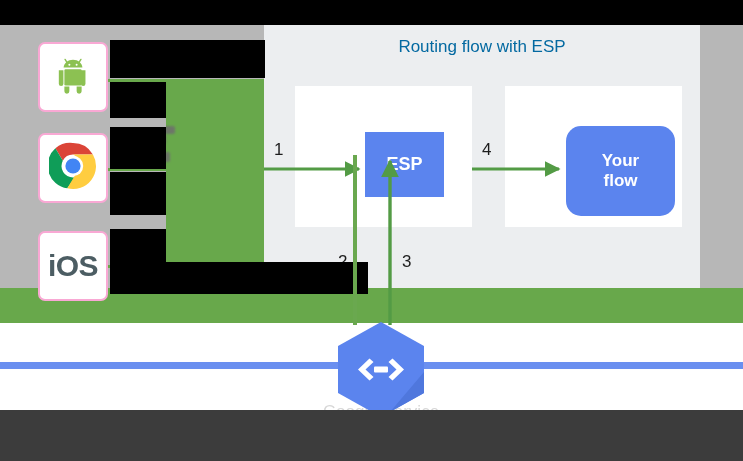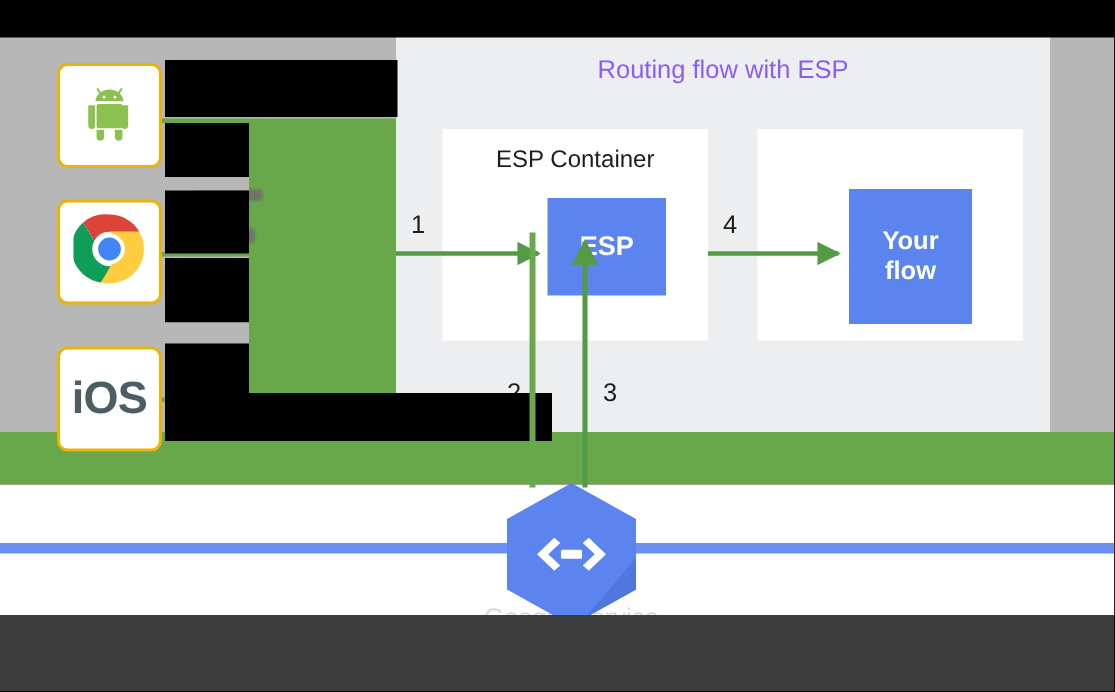--- a/index.html
+++ b/index.html
@@ -35,21 +35,21 @@
   .blue-rule {
     position:absolute; left:0; top:362px; width:743px; height:7px;
     background:#6a8ff0;
   }
 
   
   .device {
     position: absolute;
     width: 70px; height: 70px;
     background: #ffffff;
-    border: 2px solid #eab308;
+    border: 2px solid #f9a8d4;
     border-radius: 7px;
     box-sizing: border-box;
     display: flex;
     align-items: center;
     justify-content: center;
     z-index: 6;
   }
   .device-android { left: 38px; top: 42px; }
   .device-chrome  { left: 38px; top: 133px; }
   .device-ios     { left: 38px; top: 231px; }
@@ -90,21 +90,21 @@
   
   .diagram-panel {
     position:absolute;
     left:264px; top:25px; width:436px; height:263px;
     background:#eceef0;
     z-index:5;
   }
   .diagram-title {
     position:absolute; left:0; top:12px; width:436px;
     text-align:center;
-    font-size:17px; color:#8b5cf6;
+    font-size:17px; color:#0369a1;
     font-family:"Liberation Sans", sans-serif;
   }
 
   .container-box {
     position:absolute;
     background:#ffffff;
   }
   .esp-container  { left:31px;  top:61px; width:177px; height:141px; }
   .your-container { left:241px; top:61px; width:177px; height:141px; }
   .container-label {
@@ -115,21 +115,21 @@
   .blue-box {
     position:absolute;
     background:#5b84ee;
     color:#ffffff;
     font-weight:bold;
     display:flex; align-items:center; justify-content:center;
     text-align:center;
     line-height:1.18;
   }
   .esp-box  { left:70px;  top:46px; width:79px; height:65px; font-size:18px; }
-  .your-box { left:61px;  top:40px; width:82px; height:90px; font-size:17px; }
+  .your-box { left:61px;  top:40px; width:109px; height:90px; font-size:17px;border-radius:15px; }
 
   
   .arrow-svg { position:absolute; left:0; top:0; width:436px; height:263px; overflow:visible; pointer-events:none; }
   .arrow-num {
     position:absolute; font-size:17px; color:#1d1d1d;
   }
   .num1 { left:10px;  top:115px; }
   .num4 { left:218px; top:115px; }
   .num2 { left:74px;  top:227px; }
   .num3 { left:138px; top:227px; }
@@ -225,21 +225,20 @@
   <div class="occl-grey" style="left:110px; top:215px; width:56px; height:14px;"></div>
   <div class="occl" style="left:110px; top:229px; width:56px; height:33px;"></div>
   <div class="occl" style="left:110px; top:262px; width:158px; height:32px;"></div>
   <div class="occl" style="left:264px; top:262px; width:104px; height:32px;"></div>
 
   <div class="diagram-panel">
 
     <div class="diagram-title">Routing flow with ESP</div>
 
     <div class="container-box esp-container">
-      <div class="container-label">ESP Container</div>
       <div class="blue-box esp-box">
         <span>ESP</span>
       </div>
     </div>
 
     <div class="container-box your-container">
       <div class="blue-box your-box">
         <span>
           <span>Your</span><br>
           <span>flow</span>

